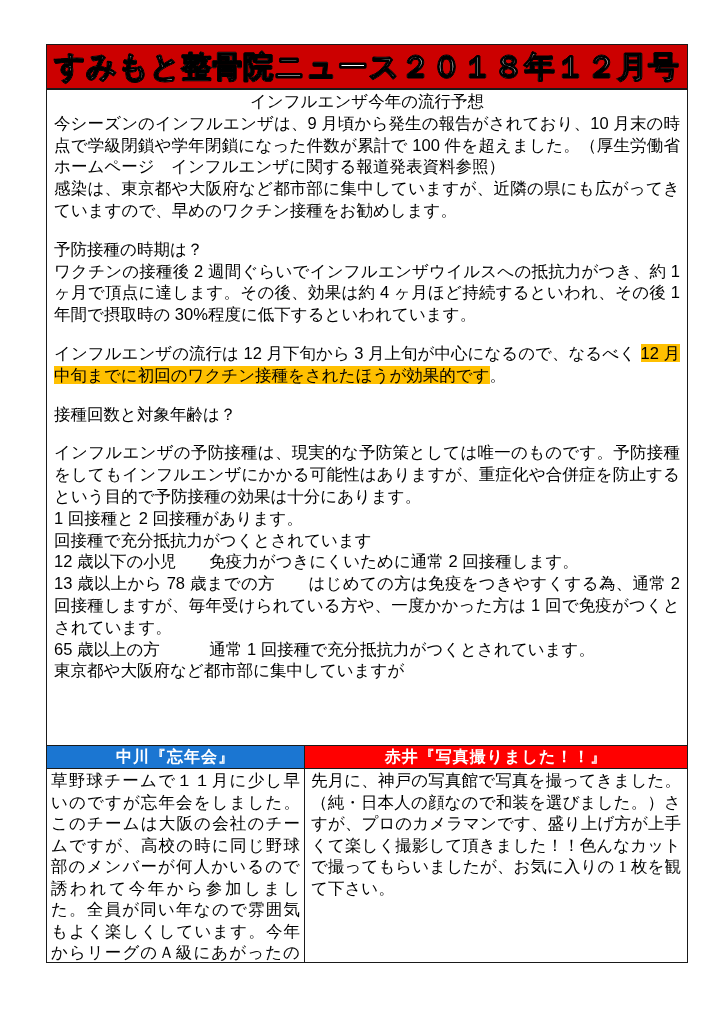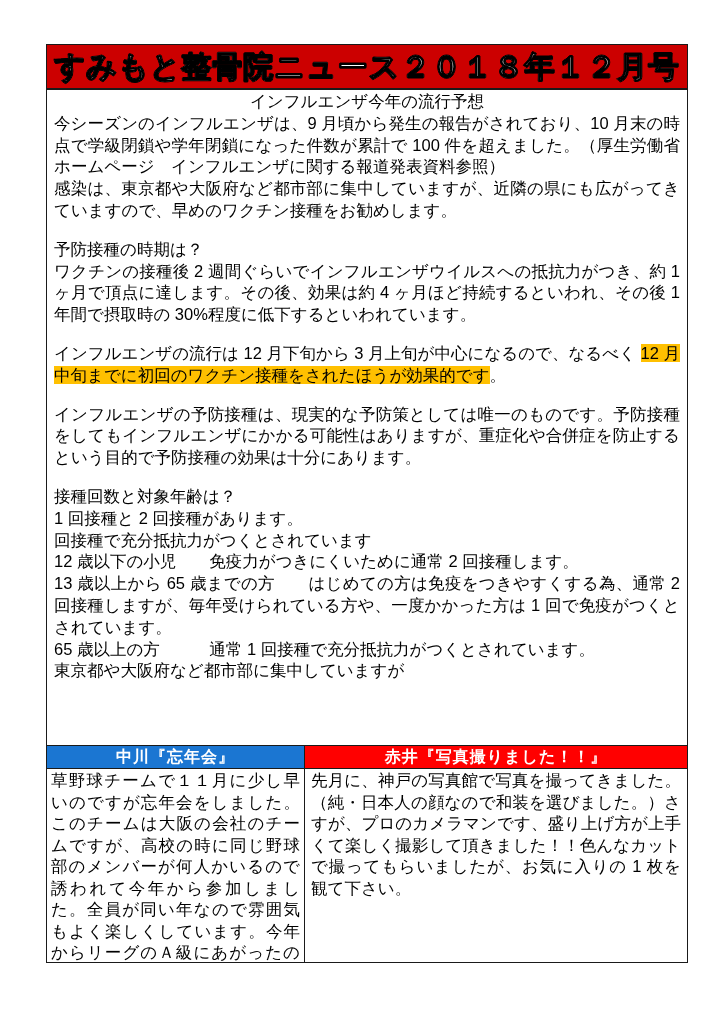--- a/index.html
+++ b/index.html
@@ -35,21 +35,21 @@
     font-size:16.5px; line-height:21.8px;
     text-align:justify; text-justify:inter-character;
   }
   .main-text p { margin:0; }
   .main-text p.gap { margin-top:17px; }
   .heading { text-align:center; }
   mark { background:#FFC000; color:#000; padding:0; }
 
   
   .columns {
-    flex:1; display:flex; border-top:1px solid #1a1a1a; overflow:hidden;
+    flex:1; display:flex; border-top:1px solid #1a1a1a; overflow:hidden;font-family:Liberation Serif, serif;
   }
   .col { display:flex; flex-direction:column; }
   .col-left  { width:258px; border-right:1px solid #1a1a1a; }
   .col-right { flex:1; }
   .col-header {
     height:23px; display:flex; align-items:center; justify-content:center;
     color:#fff; font-weight:bold; font-size:16px; letter-spacing:1px;
     border-bottom:1px solid #1a1a1a; white-space:nowrap; overflow:hidden;
   }
   .col-header.blue { background:#1B76D2; }
@@ -74,27 +74,27 @@
     <div class="main-text">
       <p class="heading">インフルエンザ今年の流行予想</p>
       <p>今シーズンのインフルエンザは、9 月頃から発生の報告がされており、10 月末の時点で学級閉鎖や学年閉鎖になった件数が累計で 100 件を超えました。（厚生労働省ホームページ　インフルエンザに関する報道発表資料参照）</p>
       <p>感染は、東京都や大阪府など都市部に集中していますが、近隣の県にも広がってきていますので、早めのワクチン接種をお勧めします。</p>
 
       <p class="gap">予防接種の時期は？</p>
       <p>ワクチンの接種後 2 週間ぐらいでインフルエンザウイルスへの抵抗力がつき、約 1 ヶ月で頂点に達します。その後、効果は約 4 ヶ月ほど持続するといわれ、その後 1 年間で摂取時の 30%程度に低下するといわれています。</p>
 
       <p class="gap"><span>インフルエンザの流行は 12 月下旬から 3 月上旬が中心になるので、なるべく </span><mark>12 月中旬までに初回のワクチン接種をされたほうが効果的です</mark><span>。</span></p>
 
+      <p class="gap">接種回数と対象年齢は？</p>
+
       <p class="gap">インフルエンザの予防接種は、現実的な予防策としては唯一のものです。予防接種をしてもインフルエンザにかかる可能性はありますが、重症化や合併症を防止するという目的で予防接種の効果は十分にあります。</p>
-
-      <p class="gap">接種回数と対象年齢は？</p>
       <p>1 回接種と 2 回接種があります。</p>
       <p>回接種で充分抵抗力がつくとされています</p>
       <p>12 歳以下の小児　　免疫力がつきにくいために通常 2 回接種します。</p>
-      <p>13 歳以上から 65 歳までの方　　はじめての方は免疫をつきやすくする為、通常 2 回接種しますが、毎年受けられている方や、一度かかった方は 1 回で免疫がつくとされています。</p>
+      <p>13 歳以上から 78 歳までの方　　はじめての方は免疫をつきやすくする為、通常 2 回接種しますが、毎年受けられている方や、一度かかった方は 1 回で免疫がつくとされています。</p>
       <p>65 歳以上の方　　　通常 1 回接種で充分抵抗力がつくとされています。</p>
       <p>東京都や大阪府など都市部に集中していますが</p>
     </div>
 
     <div class="columns">
       <div class="col col-left">
         <div class="col-header blue">中川『忘年会』</div>
         <div class="col-body">草野球チームで１１月に少し早いのですが忘年会をしました。このチームは大阪の会社のチームですが、高校の時に同じ野球部のメンバーが何人かいるので誘われて今年から参加しました。全員が同い年なので雰囲気もよく楽しくしています。今年からリーグのＡ級にあがったのですが、あまり勝ち進</div>
       </div>
       <div class="col col-right">

